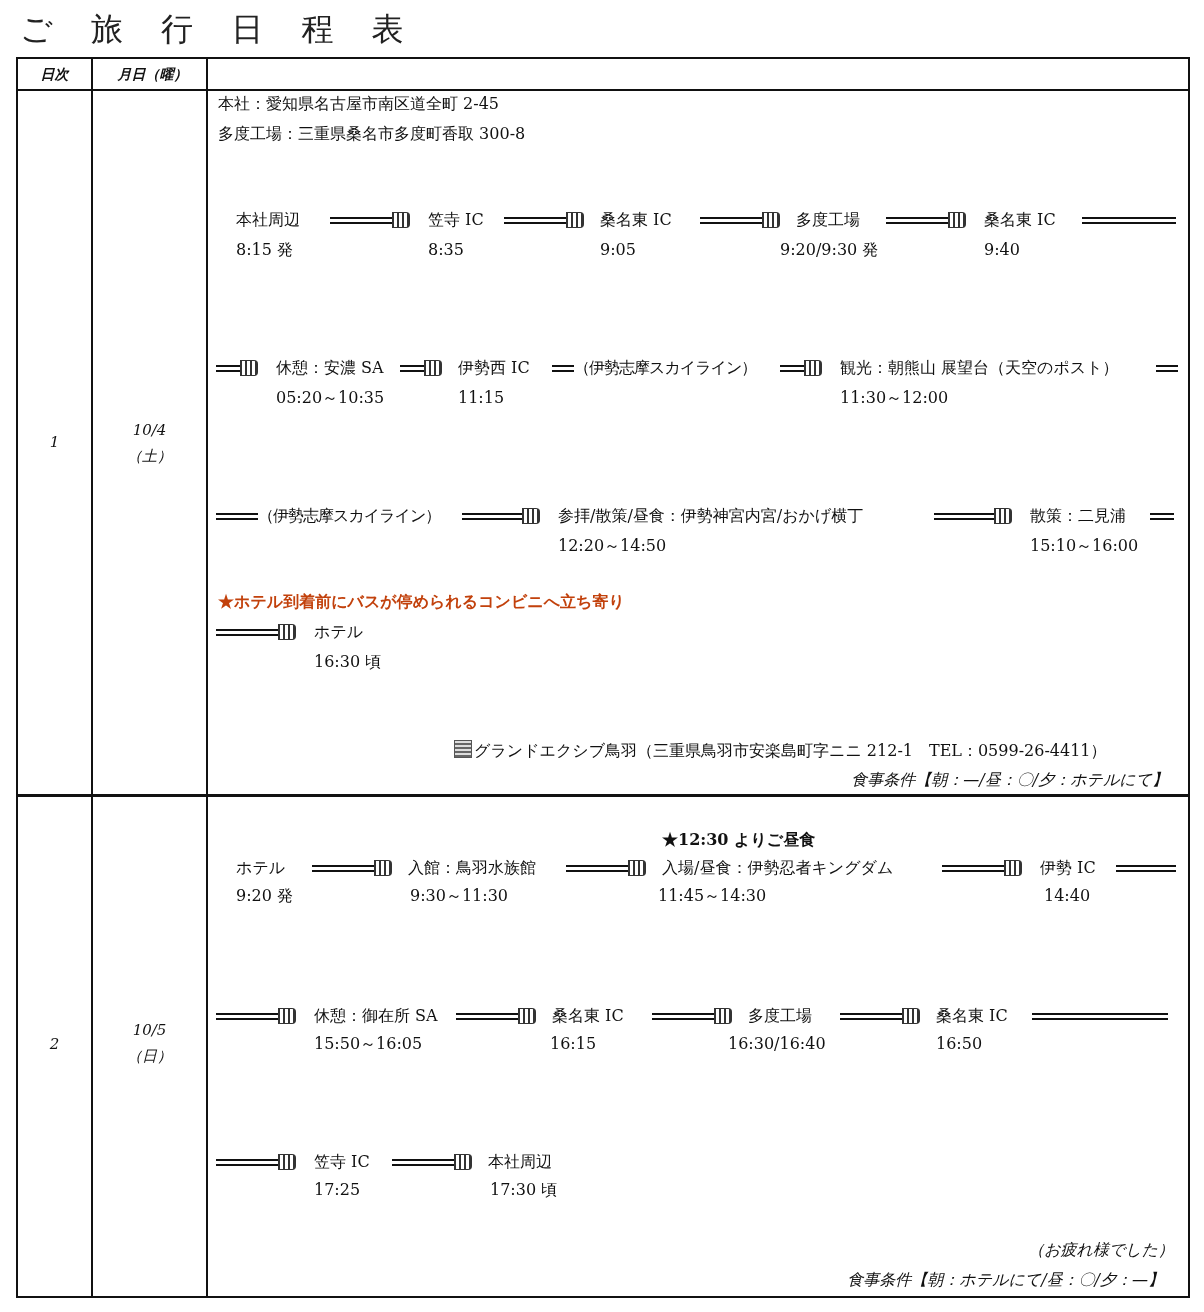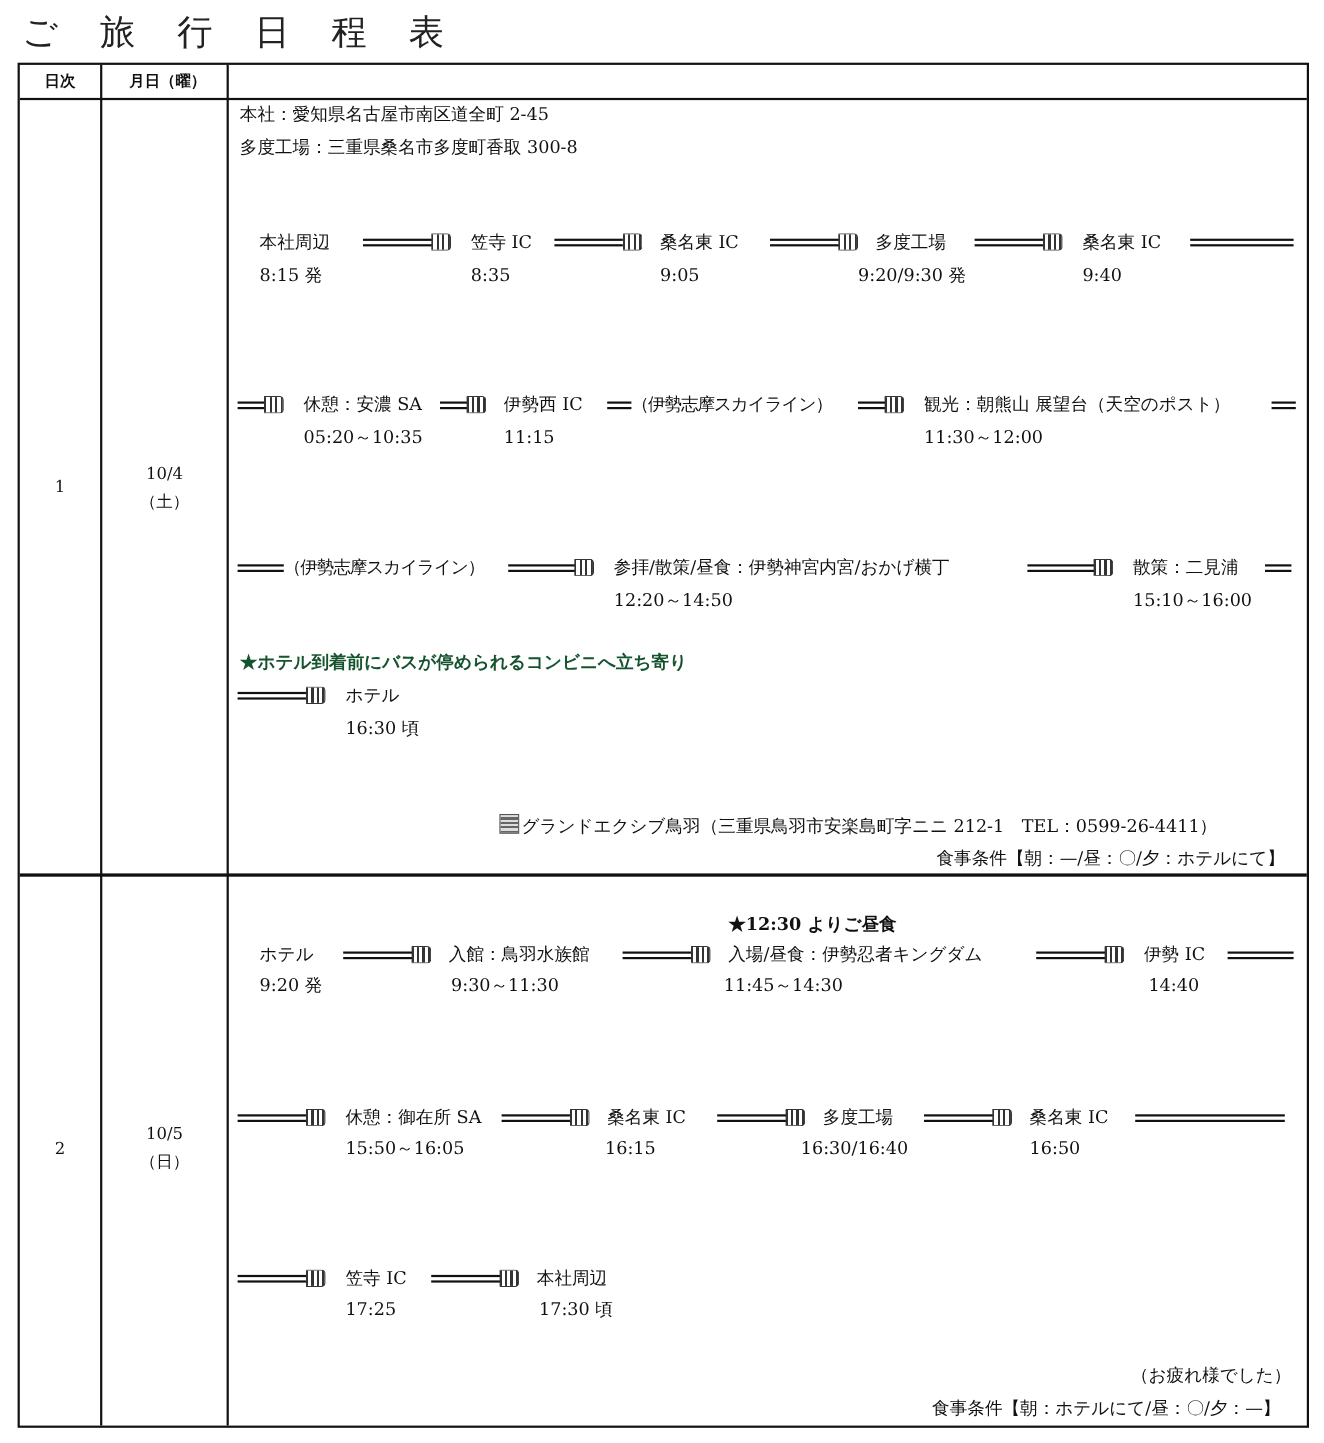--- a/index.html
+++ b/index.html
@@ -1,39 +1,39 @@
 <!DOCTYPE html>
 <html><head>
 <meta charset="utf-8">
 <style>
   html, body { margin:0; padding:0; background:#ffffff; }
   body { width:1204px; height:1312px; position:relative; overflow:hidden;
          font-family:"DejaVu Serif", "Liberation Serif", serif; color:#111; }
   .title { position:absolute; left:20px; top:8px; font-size:32px; letter-spacing:14px;
            font-family:"DejaVu Sans", "Liberation Sans", sans-serif; font-weight:normal; color:#222; }
   .tbl { position:absolute; left:16px; top:57px; width:1174px; height:1241px;
-         border:2px solid #111; box-sizing:border-box; }
+         border:2px solid #111; box-sizing:border-box;font-style:italic; }
   .vline { position:absolute; top:0; bottom:0; width:2px; background:#111; }
   .hline { position:absolute; left:0; right:0; height:2px; background:#111; }
   .hdr { position:absolute; top:0; height:30px; line-height:30px; text-align:center;
          font-size:14px; font-weight:bold; font-family:"DejaVu Sans", sans-serif; }
   .cellc { position:absolute; text-align:center; font-size:15px; line-height:26px; }
   .t { position:absolute; font-size:16px; white-space:nowrap; line-height:20px; }
-  .red { color:#14532d; font-weight:bold; }
+  .red { color:#c2410c; font-weight:bold; }
   .bold { font-weight:bold; }
   .arrow { position:absolute; height:12px; }
   .arrow .l1, .arrow .l2 { position:absolute; left:0; height:2px; background:#111; }
   .arrow .l1 { top:3px; } .arrow .l2 { top:8px; }
   .arrow .head { position:absolute; right:0; top:-2px; width:18px; height:16px;
                  border:1.5px solid #333; border-left:none; box-sizing:border-box;
                  border-radius:0 4px 4px 0; background:repeating-linear-gradient(90deg,#333 0 2px,#fff 2px 5px); }
   .dbl { position:absolute; height:12px; }
   .dbl::before, .dbl::after { content:""; position:absolute; left:0; right:0; height:2px; background:#111; }
   .dbl::before { top:3px; } .dbl::after { top:8px; }
-  .right { text-align:right; }
+  .right { text-align:right;font-style:italic; }
 </style>
 </head>
 <body>
 
 <div class="title">ご 旅 行 日 程 表</div>
 
 <div class="tbl">
 
   <div class="vline" style="left:73px"></div>
   <div class="vline" style="left:188px"></div>

